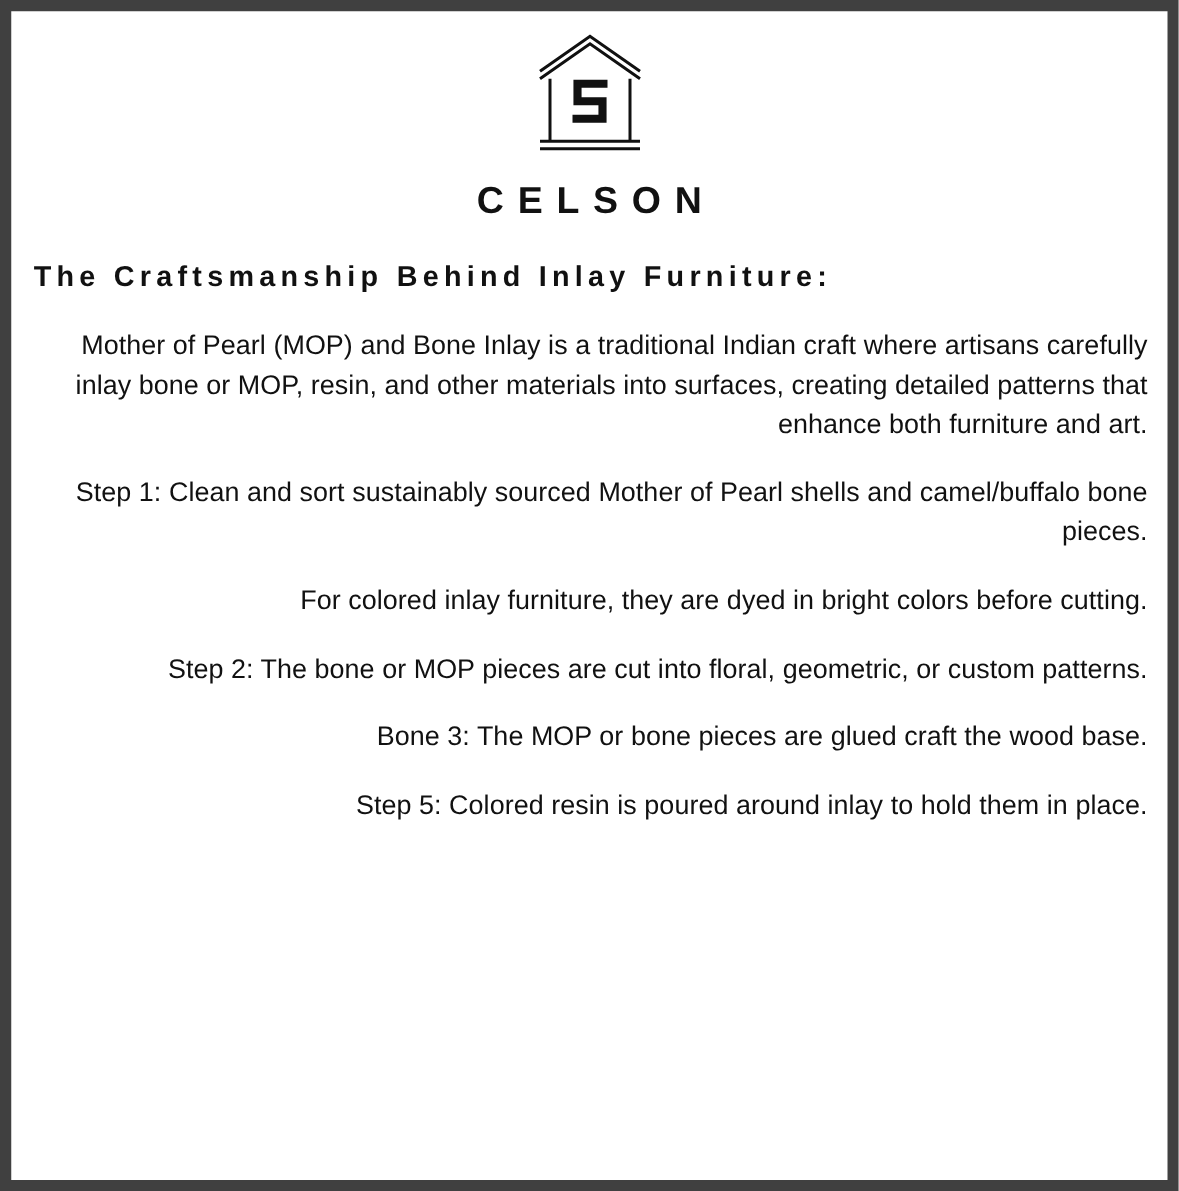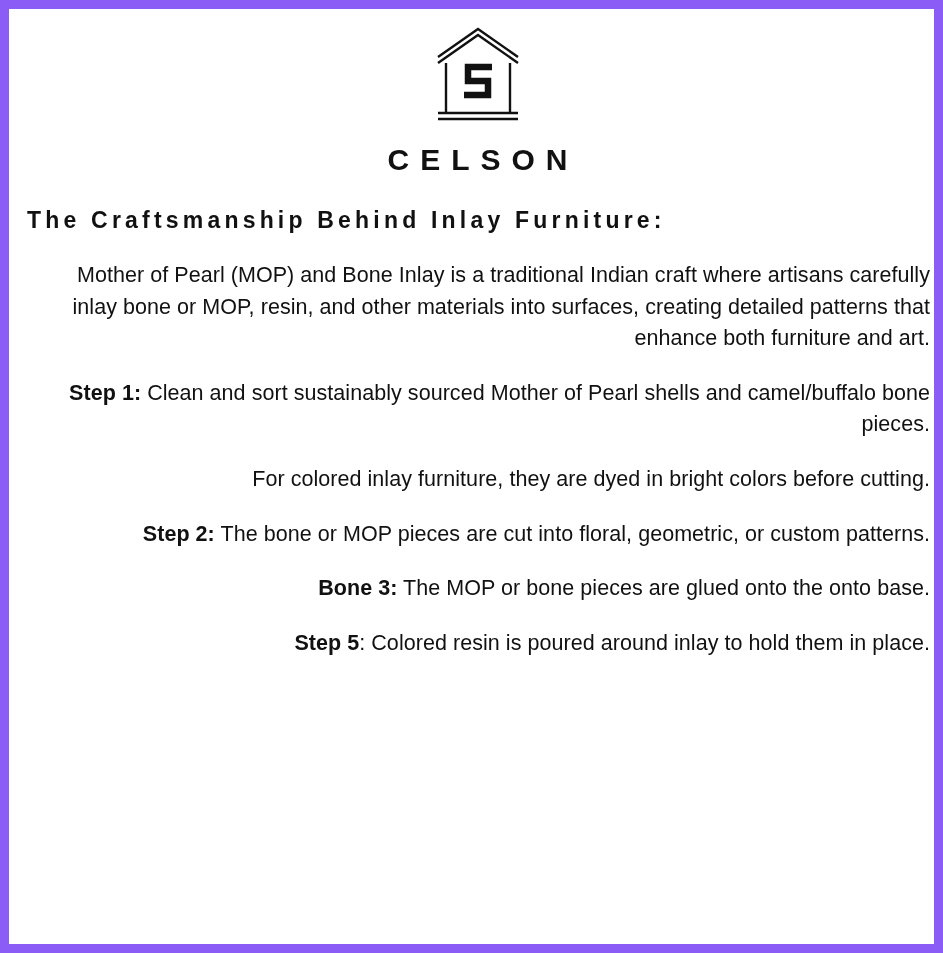--- a/index.html
+++ b/index.html
@@ -11,23 +11,23 @@
     width: 943px;
     height: 953px;
     font-family: "Liberation Sans", sans-serif;
     color: #111111;
     overflow: hidden;
   }
   .page {
     box-sizing: border-box;
     width: 943px;
     height: 953px;
-    border: 9px solid #8b5cf6;
+    border: 9px solid #404040;
     background: #ffffff;
-    padding: 10px 4px 0 16px;
+    padding: 10px 16px 0 16px;
     position: relative;
   }
   .logo-block {
     text-align: center;
     padding-top: 4px;
   }
   .logo-mark {
     display: inline-block;
     line-height: 0;
   }
@@ -61,21 +61,21 @@
     line-height: 1.47;
     color: #111111;
     margin: 0 0 23px 0;
     padding-left: 2px;
     letter-spacing: 0.05px;
   }
   .para:last-child {
     margin-bottom: 0;
   }
   .step-label {
-    font-weight: 700;
+    font-weight: 400;
   }
 </style>
 </head>
 <body>
 
 <div class="page">
 
   <div class="logo-block">
     <span class="logo-mark">
       <svg width="92" height="102" viewBox="0 0 92 102" xmlns="http://www.w3.org/2000/svg">
@@ -106,21 +106,21 @@
 
     <p class="para">
       <span class="step-label"></span><span>For colored inlay furniture, they are dyed in bright colors before cutting.</span>
     </p>
 
     <p class="para">
       <span class="step-label">Step 2:</span><span> The bone or MOP pieces are cut into floral, geometric, or custom patterns.</span>
     </p>
 
     <p class="para">
-      <span class="step-label">Bone 3:</span><span> The MOP or bone pieces are glued onto the onto base.</span>
+      <span class="step-label">Bone 3:</span><span> The MOP or bone pieces are glued craft the wood base.</span>
     </p>
 
     <p class="para">
       <span class="step-label">Step 5</span><span>: Colored resin is poured around inlay to hold them in place.</span>
     </p>
 
   </div>
 
 </div>
 

